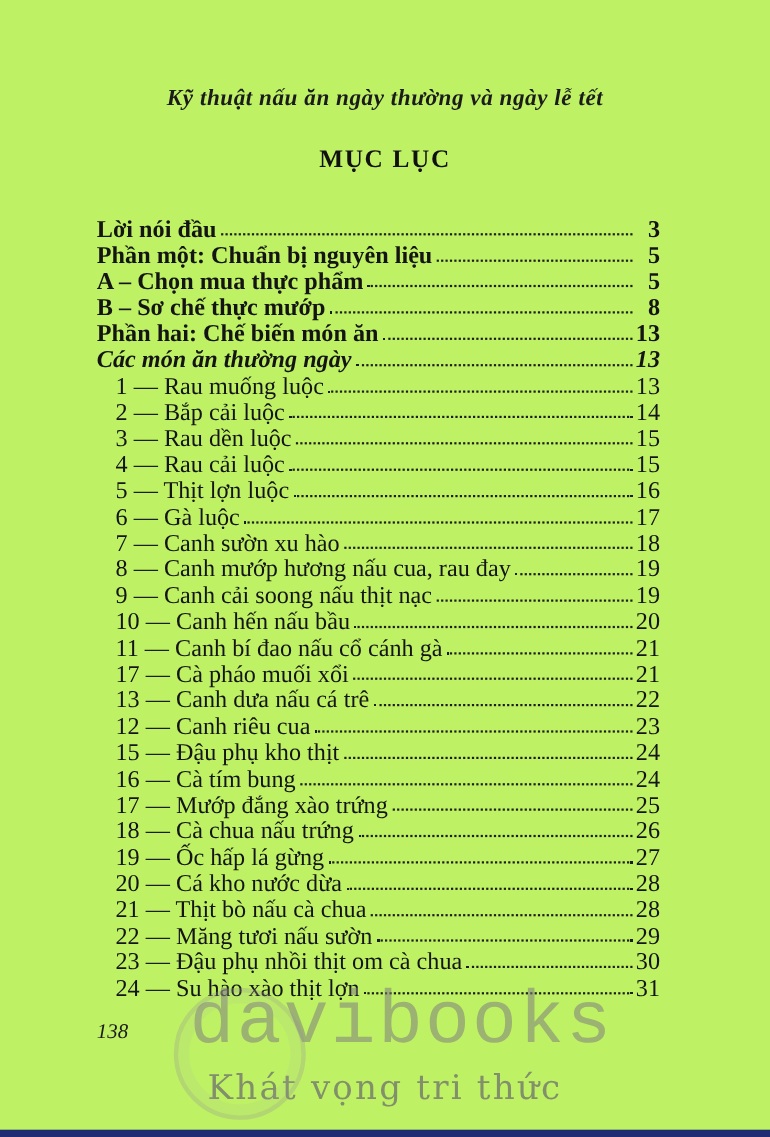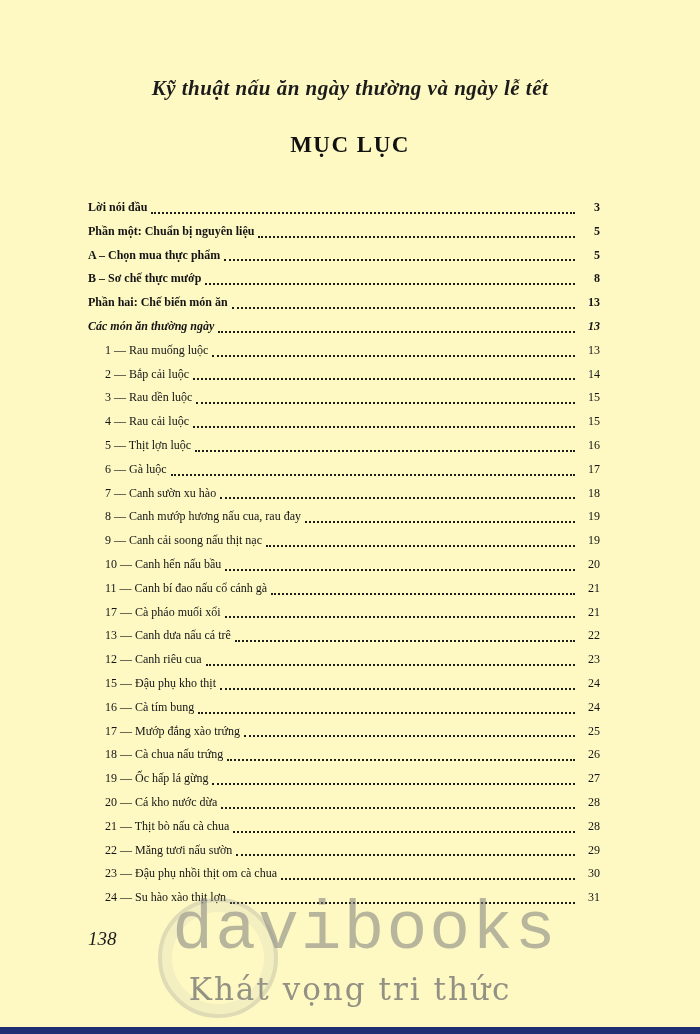--- a/index.html
+++ b/index.html
@@ -40,21 +40,21 @@
   .toc {
     position: absolute;
     top: 196px;
     left: 88px;
     right: 100px;
   }
   .toc-row {
     display: flex;
     align-items: flex-end;
     height: 23.8px;
-    font-size: 12px;
+    font-size: 22px;
     line-height: 23.8px;
     white-space: nowrap;
   }
   .toc-row.indented { padding-left: 17px; }
   .toc-row.style-bold { font-weight: bold; }
   .toc-row.style-bolditalic { font-weight: bold; font-style: italic; }
   .toc-label { flex: 0 0 auto; }
   .toc-leader {
     flex: 1 1 auto;
     min-width: 12px;
@@ -112,21 +112,21 @@
     position: absolute;
     left: 0;
     bottom: 0;
     width: 100%;
     height: 7px;
   }
 </style>
 </head>
 <body>
 
-<div class="page" style="background: #fef9c3;">
+<div class="page" style="background: #bef264;">
 
   <div class="running-header">Kỹ thuật nấu ăn ngày thường và ngày lễ tết</div>
 
   <h1 class="toc-title">MỤC LỤC</h1>
 
   <div class="toc">
   <div class="toc-row style-bold">
     <span class="toc-label">Lời nói đầu</span>
     <span class="toc-leader"></span>
     <span class="toc-page">3</span>

